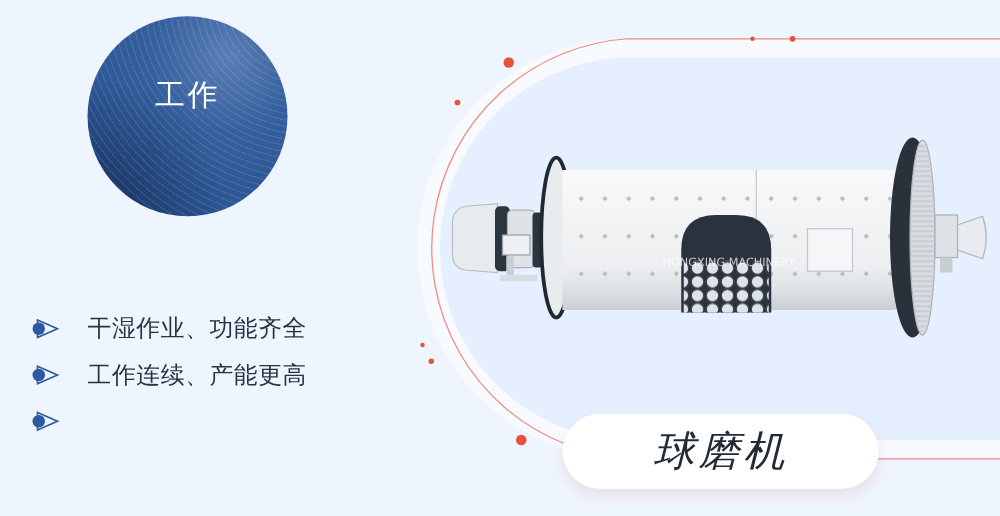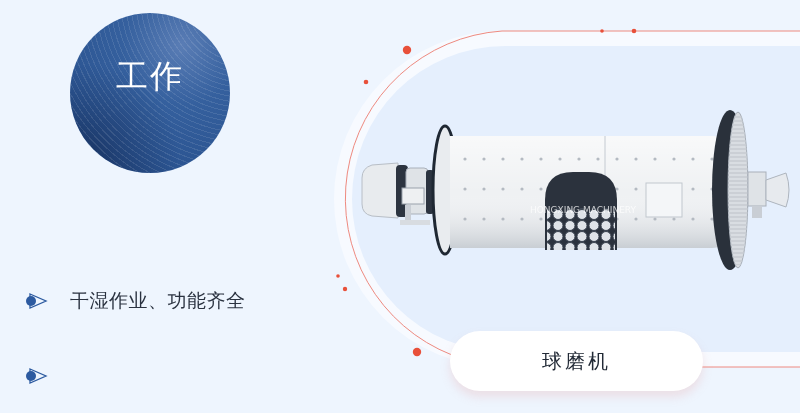--- a/index.html
+++ b/index.html
@@ -5,31 +5,31 @@
   html,body{margin:0;padding:0;}
   body{width:800px;height:413px;overflow:hidden;background:#eef5fe;position:relative;font-family:"DejaVu Sans","Liberation Sans",sans-serif;}
   .canvas{position:absolute;left:0;top:0;width:800px;height:413px;}
   .circle-badge{position:absolute;left:70px;top:13px;width:160px;height:160px;border-radius:50%;
     background:radial-gradient(circle at 70% 20%, #5a7db5 0%, #35609e 35%, #2c5592 70%, #24477e 100%);
     overflow:hidden;}
   .circle-badge .wave{position:absolute;inset:0;border-radius:50%;
     background:
       repeating-radial-gradient(circle at 110% -10%, rgba(255,255,255,0.10) 0 1px, transparent 1px 5px),
       radial-gradient(circle at 10% 90%, rgba(10,25,60,0.45) 0%, transparent 45%);}
-  .circle-badge .title{position:absolute;left:0;right:0;top:42px;text-align:center;color:#fff;font-size:32px;line-height:42px;letter-spacing:2px;}
+  .circle-badge .title{position:absolute;left:0;right:0;top:42px;text-align:center;color:#fff;font-size:24px;line-height:42px;letter-spacing:2px;}
   .features{position:absolute;left:24px;top:244px;}
-  .feature{display:flex;align-items:center;height:37px;margin-top:38px;}
+  .feature{display:flex;align-items:center;height:37px;}
   .bullet{width:24px;height:18px;position:relative;margin-right:22px;}
   .bullet .dot{position:absolute;left:2px;top:4px;width:10px;height:10px;border-radius:50%;background:#2c5aa0;}
   .bullet svg{position:absolute;left:0;top:0;}
   .feature .label{font-size:19px;color:#2a3240;letter-spacing:0.5px;}
   .stage{position:absolute;left:0;top:0;width:800px;height:413px;}
   .pill{position:absolute;left:450px;top:331px;width:253px;height:60px;border-radius:30px;background:#fff;
     box-shadow:0 6px 10px rgba(231,160,160,0.25);display:flex;align-items:center;justify-content:center;}
-  .pill .label{font-size:20px;color:#222a36;letter-spacing:3px;}
+  .pill .label{font-size:33px;color:#222a36;letter-spacing:3px;font-style:italic;}
 </style>
 </head>
 <body>
 
 <div class="canvas">
 
   <div class="circle-badge">
     <div class="wave"></div>
     <div class="title">
       <div>工作</div>
@@ -46,20 +46,21 @@
       </span>
       <span class="label">干湿作业、功能齐全</span>
     </div>
     <div class="feature">
       <span class="bullet">
         <svg width="24" height="18" viewBox="0 0 24 18">
             <polygon points="6,2 22,9 6,16" fill="none" stroke="#2c5aa0" stroke-width="1.3"></polygon>
           </svg>
         <span class="dot"></span>
       </span>
+      <span class="label">工作连续、产能更高</span>
     </div>
     <div class="feature">
       <span class="bullet">
         <svg width="24" height="18" viewBox="0 0 24 18">
             <polygon points="6,2 22,9 6,16" fill="none" stroke="#2c5aa0" stroke-width="1.3"></polygon>
           </svg>
         <span class="dot"></span>
       </span>
     </div>
   </div>

